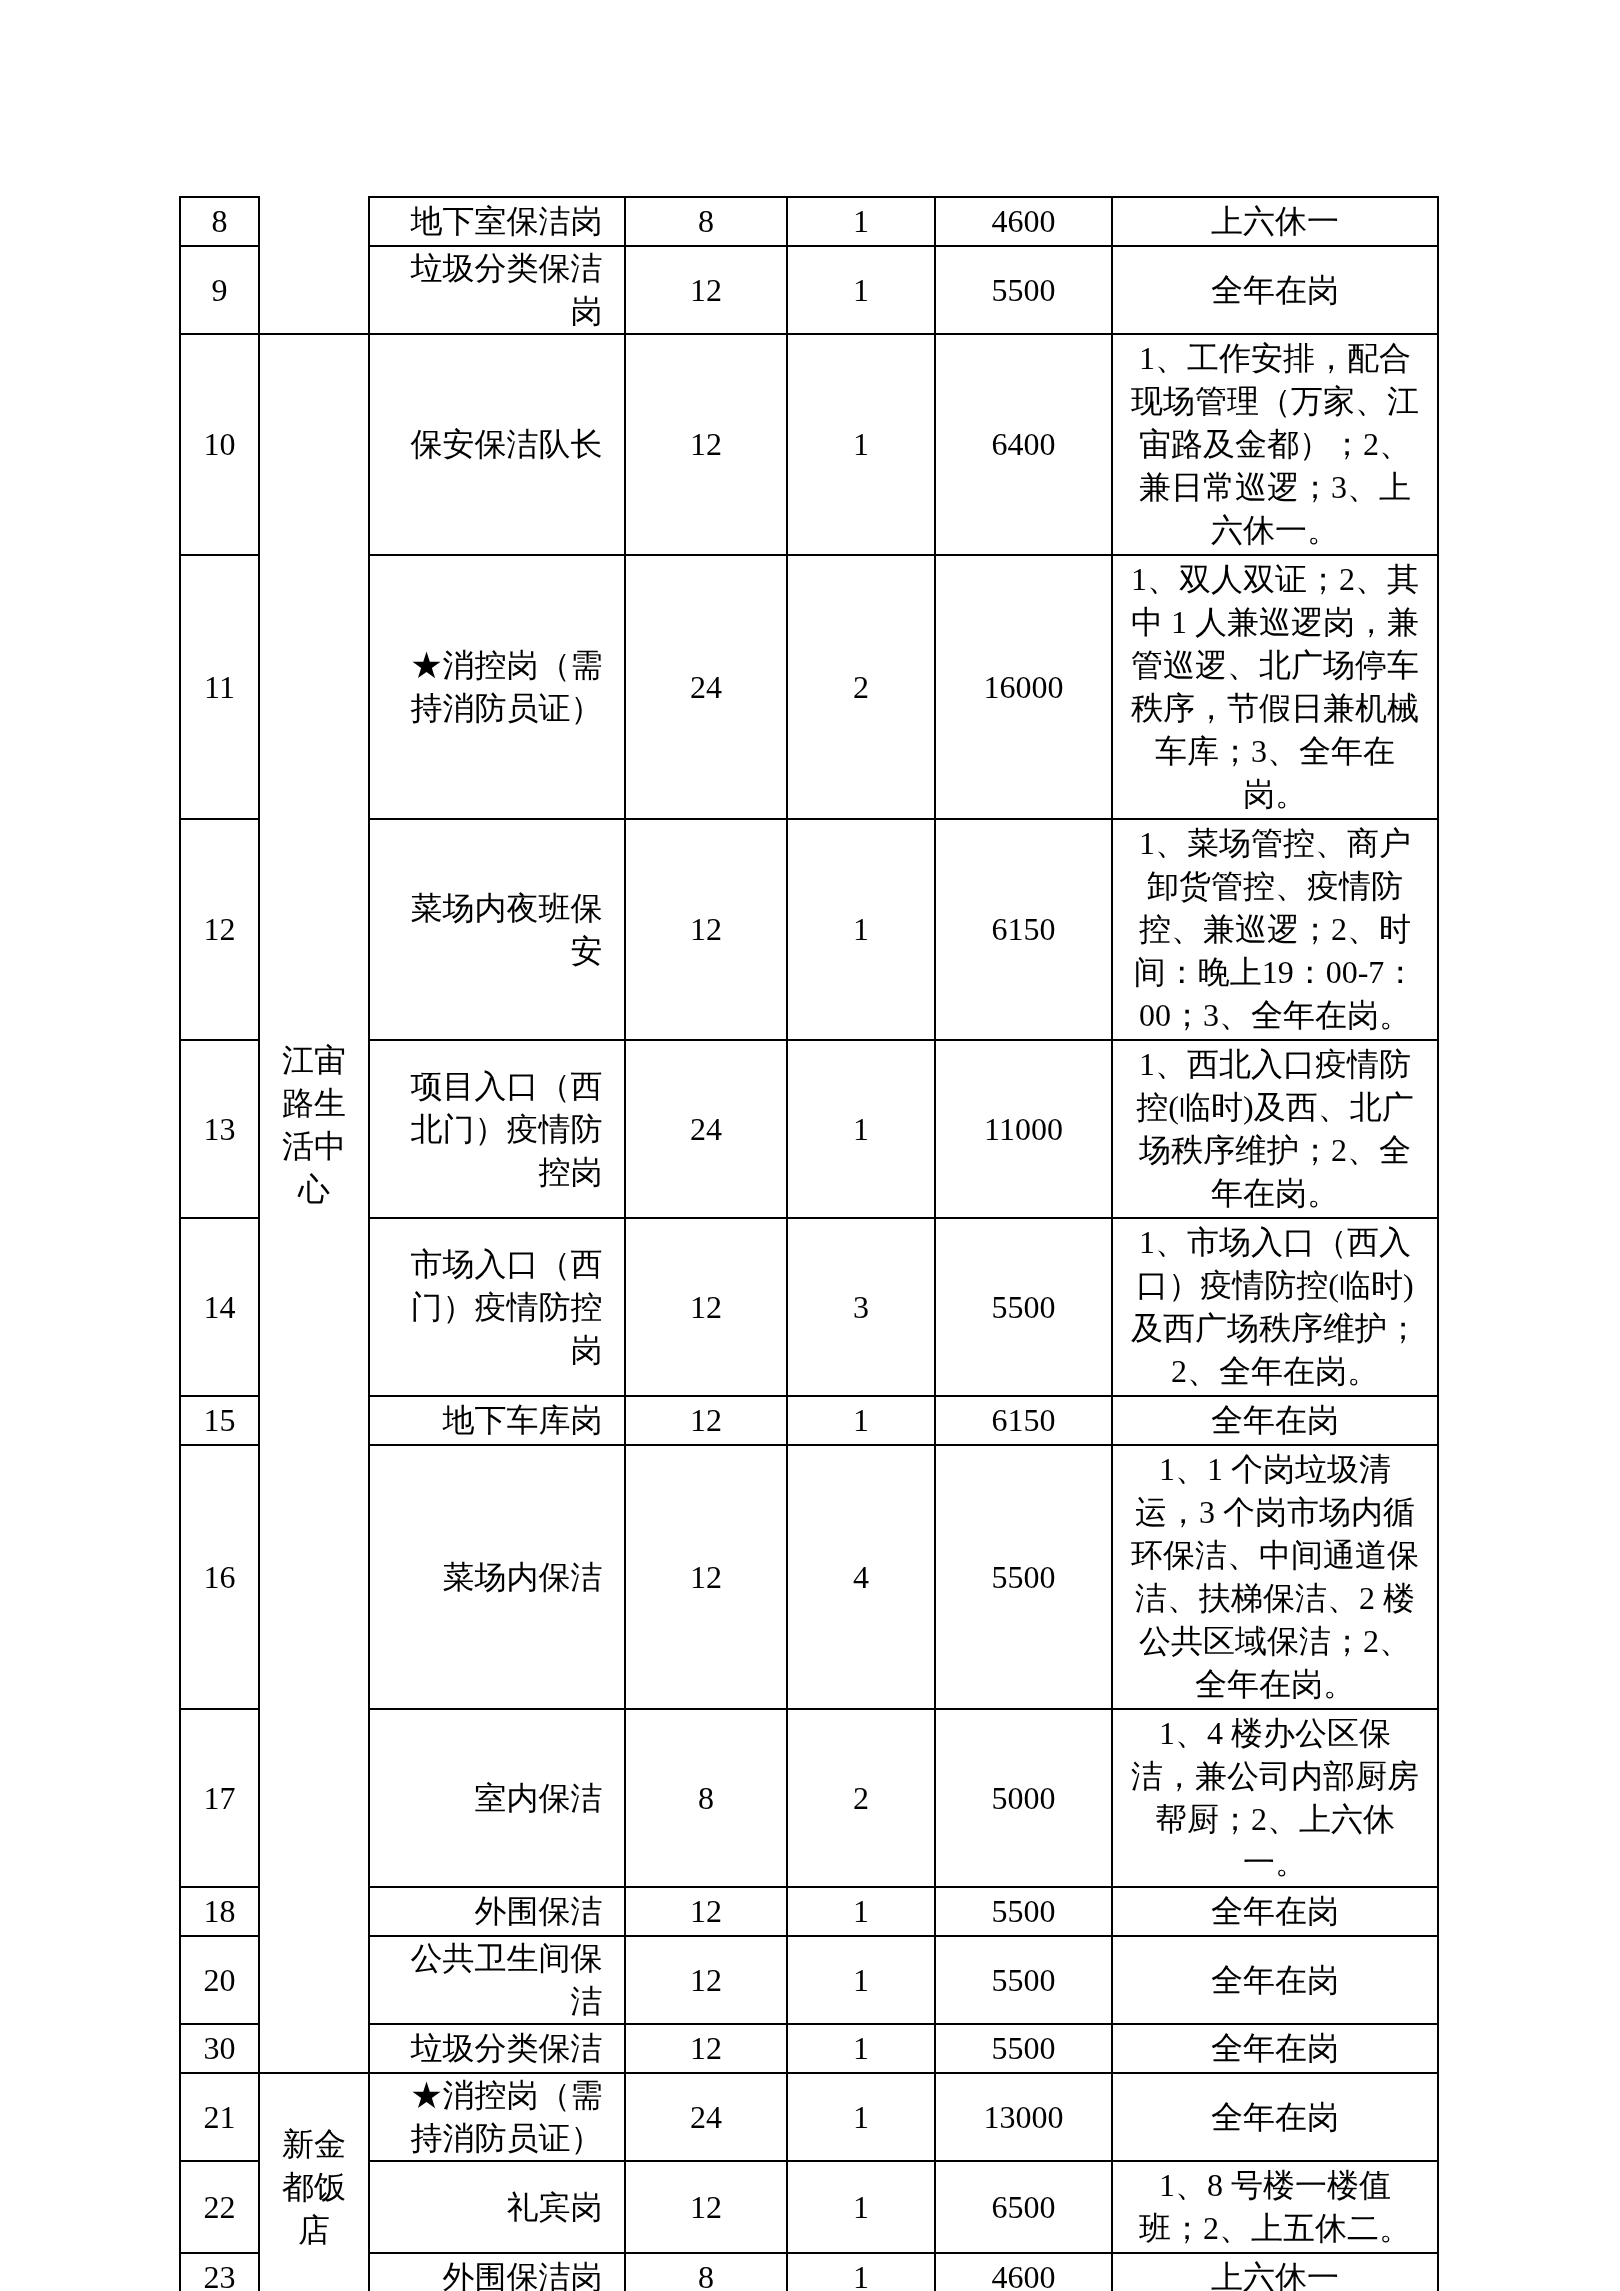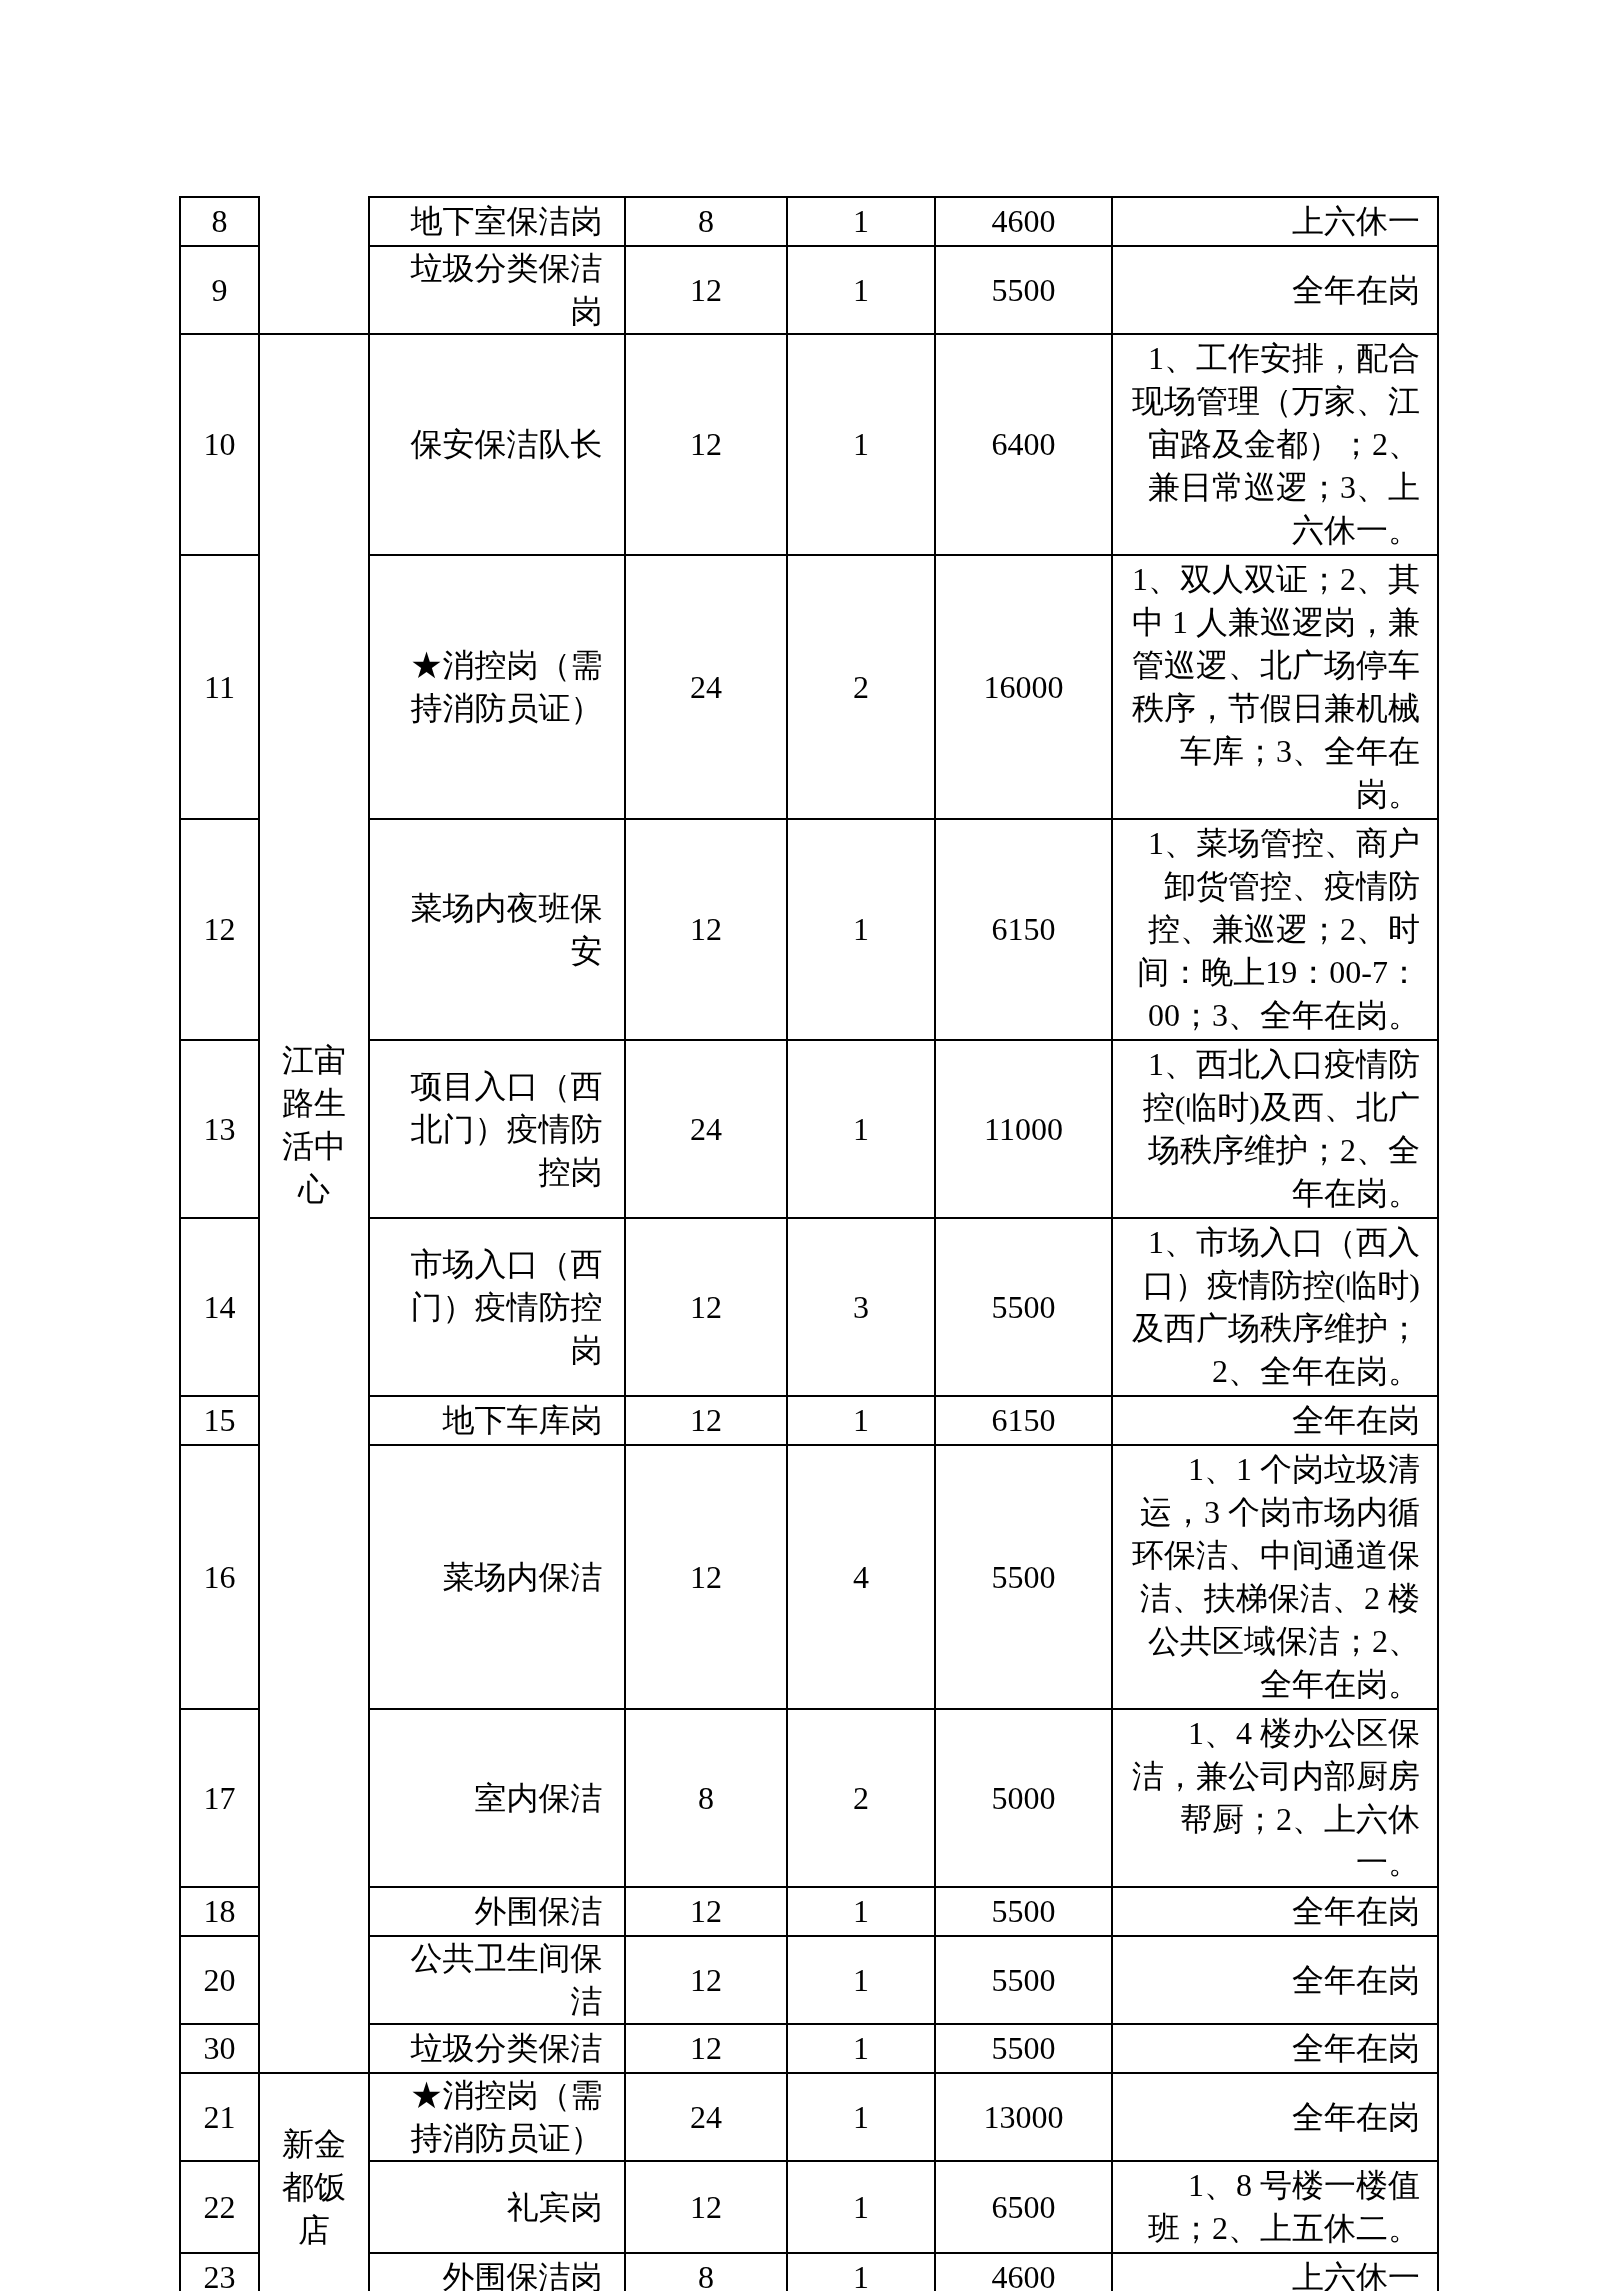--- a/index.html
+++ b/index.html
@@ -16,21 +16,21 @@
     padding:0;
     word-break:break-all;
     overflow:hidden;
   }
   td.c-no{text-align:center;}
   td.c-group{text-align:center;padding:0 7.8px;}
   td.c-group.shift-up{padding-bottom:157px;margin-left:23px;}
   td.c-group.no-top{border-top:none;}
   td.c-pos{text-align:right;padding:0 21.6px;}
   td.c-num{text-align:center;}
-  td.c-rem{text-align:right;padding:2px 17px;}
+  td.c-rem{text-align:center;padding:2px 17px;}
   td.c-total{text-align:center;}
 </style>
 </head>
 <body>
 
 <div class="page">
   <table class="tbl">
     <colgroup>
       <col style="width:79px">
       <col style="width:110px">

